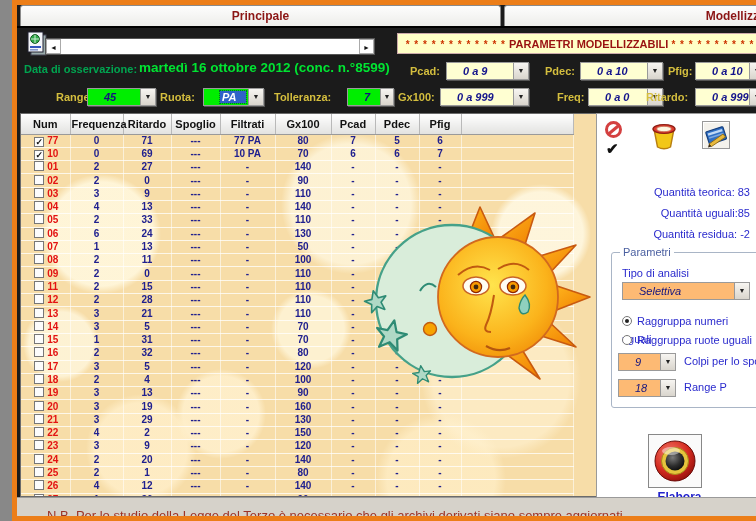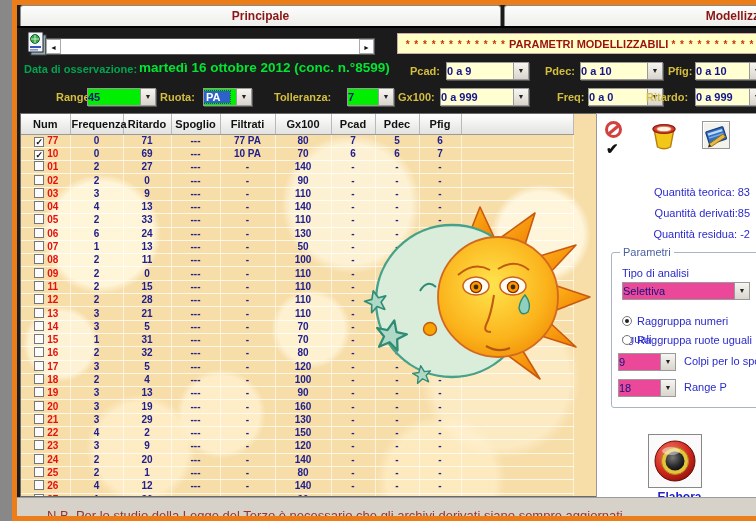--- a/index.html
+++ b/index.html
@@ -18,21 +18,21 @@
   .hs-btn{width:15px;height:100%;background:#fff;color:#111;font-size:7px;line-height:15px;text-align:center;border:1px solid #aaa;}
   .banner{position:absolute;left:380px;top:28px;width:366px;height:21px;background:#FFFFC6;border:1px solid #caa;
           text-align:center;font-size:11px;font-weight:bold;line-height:20px;color:#991111;white-space:nowrap;overflow:hidden;}
   .banner .stars{color:#CC3300;letter-spacing:1px;font-size:10px;}
 
   
   .lbl-gold{color:#D4BE3E;font-weight:bold;font-size:11px;}
   .lbl-green{color:#00A550;font-weight:bold;font-size:11px;}
   .obs-value{color:#00E432;font-weight:bold;font-size:13.5px;}
   .combo{display:flex;height:18px;border:1px solid #9a9a9a;box-shadow:1px 1px 0 rgba(255,255,255,.25);}
-  .combo .val{flex:1;font-size:11px;font-weight:bold;color:#14148C;padding:1px 0;white-space:nowrap;overflow:hidden;line-height:15px;}
+  .combo .val{flex:1;font-size:11px;font-weight:bold;color:#14148C;padding:1px 16px;white-space:nowrap;overflow:hidden;line-height:15px;font-style:italic;}
   .combo .btn{width:15px;background:linear-gradient(#F7F5F1,#D9D5CD);border-left:1px solid #999;color:#222;font-size:7px;line-height:16px;text-align:center;}
   .combo.yellow .val{background:#FFFFD2;}
   .combo.green .val{background:#00EE00;color:#13137F;}
   .sel-hl{background:#2F62C8;color:#fff;outline:1px dotted #063;padding:0 10px 0 2px;}
 
   
   .grid{position:absolute;left:3px;top:108px;width:633px;height:384px;border:1px solid #6b6b6b;overflow:hidden;
         background-color:#F7DDA8;
         background-image:
           radial-gradient(circle 60px at 80px 120px, rgba(255,246,218,.95) 0 52px, rgba(255,246,218,0) 60px),
@@ -66,21 +66,21 @@
   .panel{position:absolute;left:579px;top:108px;width:167px;height:397px;background:#fff;border:1px solid #9a9a9a;}
   .no-icon{position:absolute;left:8px;top:7px;width:17px;height:17px;border:3px solid #D44040;border-radius:50%;}
   .no-icon:before{content:"";position:absolute;left:-1px;top:4px;width:14px;height:3px;background:#D44040;transform:rotate(-40deg);}
   .chk{position:absolute;left:9px;top:26px;font-size:15px;font-weight:bold;color:#111;}
   .tool-box{position:absolute;top:7px;width:28px;height:28px;}
   .nb-box{border:1px solid #999;background:#F4F2EC;box-shadow:inset 1px 1px 0 #fff;}
   .qty{position:absolute;right:12px;font-size:11px;color:#2A2ACD;text-align:right;white-space:nowrap;}
   .group{position:absolute;left:14px;top:138px;width:148px;height:156px;border:1px solid #A9B5C6;border-radius:3px;}
   .group .legend{position:absolute;left:8px;top:-7px;background:#fff;padding:0 3px;font-size:11px;color:#4A5FA0;}
   .blue-txt{font-size:11px;color:#2A2ACD;}
-  .combo.mint .val{background:#ec4899;color:#13137F;font-weight:normal;}
+  .combo.mint .val{background:#fdba74;color:#13137F;font-weight:normal;}
   .radio{display:inline-block;width:10px;height:10px;border:1px solid #777;border-radius:50%;background:#fff;vertical-align:-1px;margin-right:5px;position:relative;}
   .radio.on:before{content:"";position:absolute;left:2px;top:2px;width:4px;height:4px;border-radius:50%;background:#222;}
   .elab-box{position:absolute;left:51px;top:320px;width:54px;height:54px;border:1px solid #888;background:#FAFAFA;display:flex;align-items:center;justify-content:center;}
   .elab-lbl{position:absolute;left:0;right:0;top:376px;text-align:center;font-size:12px;font-weight:bold;color:#2222CC;}
 
   
   .footer{position:absolute;left:0;right:0;bottom:0;height:19px;background:#D6D2CA;border-top:1px solid #9a9a9a;}
   .footer .note{position:absolute;left:30px;top:10px;font-size:13px;color:#9C3328;}
 
   .sunmoon{position:absolute;left:343px;top:200px;pointer-events:none;}
@@ -144,21 +144,21 @@
     <div class="val">0 a 999</div>
       <div class="btn">▼</div>
   </div>
 
   <div class="abs lbl-gold" style="left:16px;top:86px;padding-left:23px;">Range LT:</div>
   <div class="abs combo green" style="left:70px;top:83px;width:69px;">
     <div class="val">45</div>
       <div class="btn">▼</div>
   </div>
   <div class="abs lbl-gold" style="left:143px;top:86px;">Ruota:</div>
-  <div class="abs combo green" style="left:186px;top:83px;width:49px;">
+  <div class="abs combo green" style="left:186px;top:83px;width:61px;">
     <div class="val"><span class="sel-hl">PA</span></div>
       <div class="btn">▼</div>
   </div>
   <div class="abs lbl-gold" style="left:257px;top:86px;">Tolleranza:</div>
   <div class="abs combo green" style="left:330px;top:83px;width:47px;">
     <div class="val">7</div>
       <div class="btn">▼</div>
   </div>
 
   <div class="grid">
@@ -600,21 +600,21 @@
         <g transform="rotate(-18 13 13)">
           <rect x="4" y="7" width="18" height="13" fill="#2F6FC4" stroke="#16407E" stroke-width="1.2" rx="1"></rect>
           <rect x="5.5" y="9" width="15" height="2.4" fill="#BFD8F4"></rect>
           <rect x="5.5" y="13" width="15" height="1.6" fill="#7FA8DC"></rect>
         </g>
         <path d="M6,22 L20,12 L22.5,15 L8.5,24.5 Z" fill="#E8B93C" stroke="#8F6A10" stroke-width="0.9"></path>
         <path d="M6,22 L8.5,24.5 L5,25.5 Z" fill="#3A2A14"></path>
       </svg>
     </div>
     <div class="qty" style="top:72px;">Quantità teorica: 83</div>
-    <div class="qty" style="top:93px;">Quantità derivati:85</div>
+    <div class="qty" style="top:93px;">Quantità uguali:85</div>
     <div class="qty" style="top:114px;">Quantità residua: -2</div>
 
     <div class="group">
       <div class="legend">Parametri</div>
       <div class="abs blue-txt" style="left:10px;top:14px;">Tipo di analisi</div>
       <div class="abs combo mint" style="left:10px;top:29px;width:128px;">
         <div class="val">Selettiva</div>
           <div class="btn">▼</div>
       </div>
       <div class="abs" style="left:10px;top:58px;">

